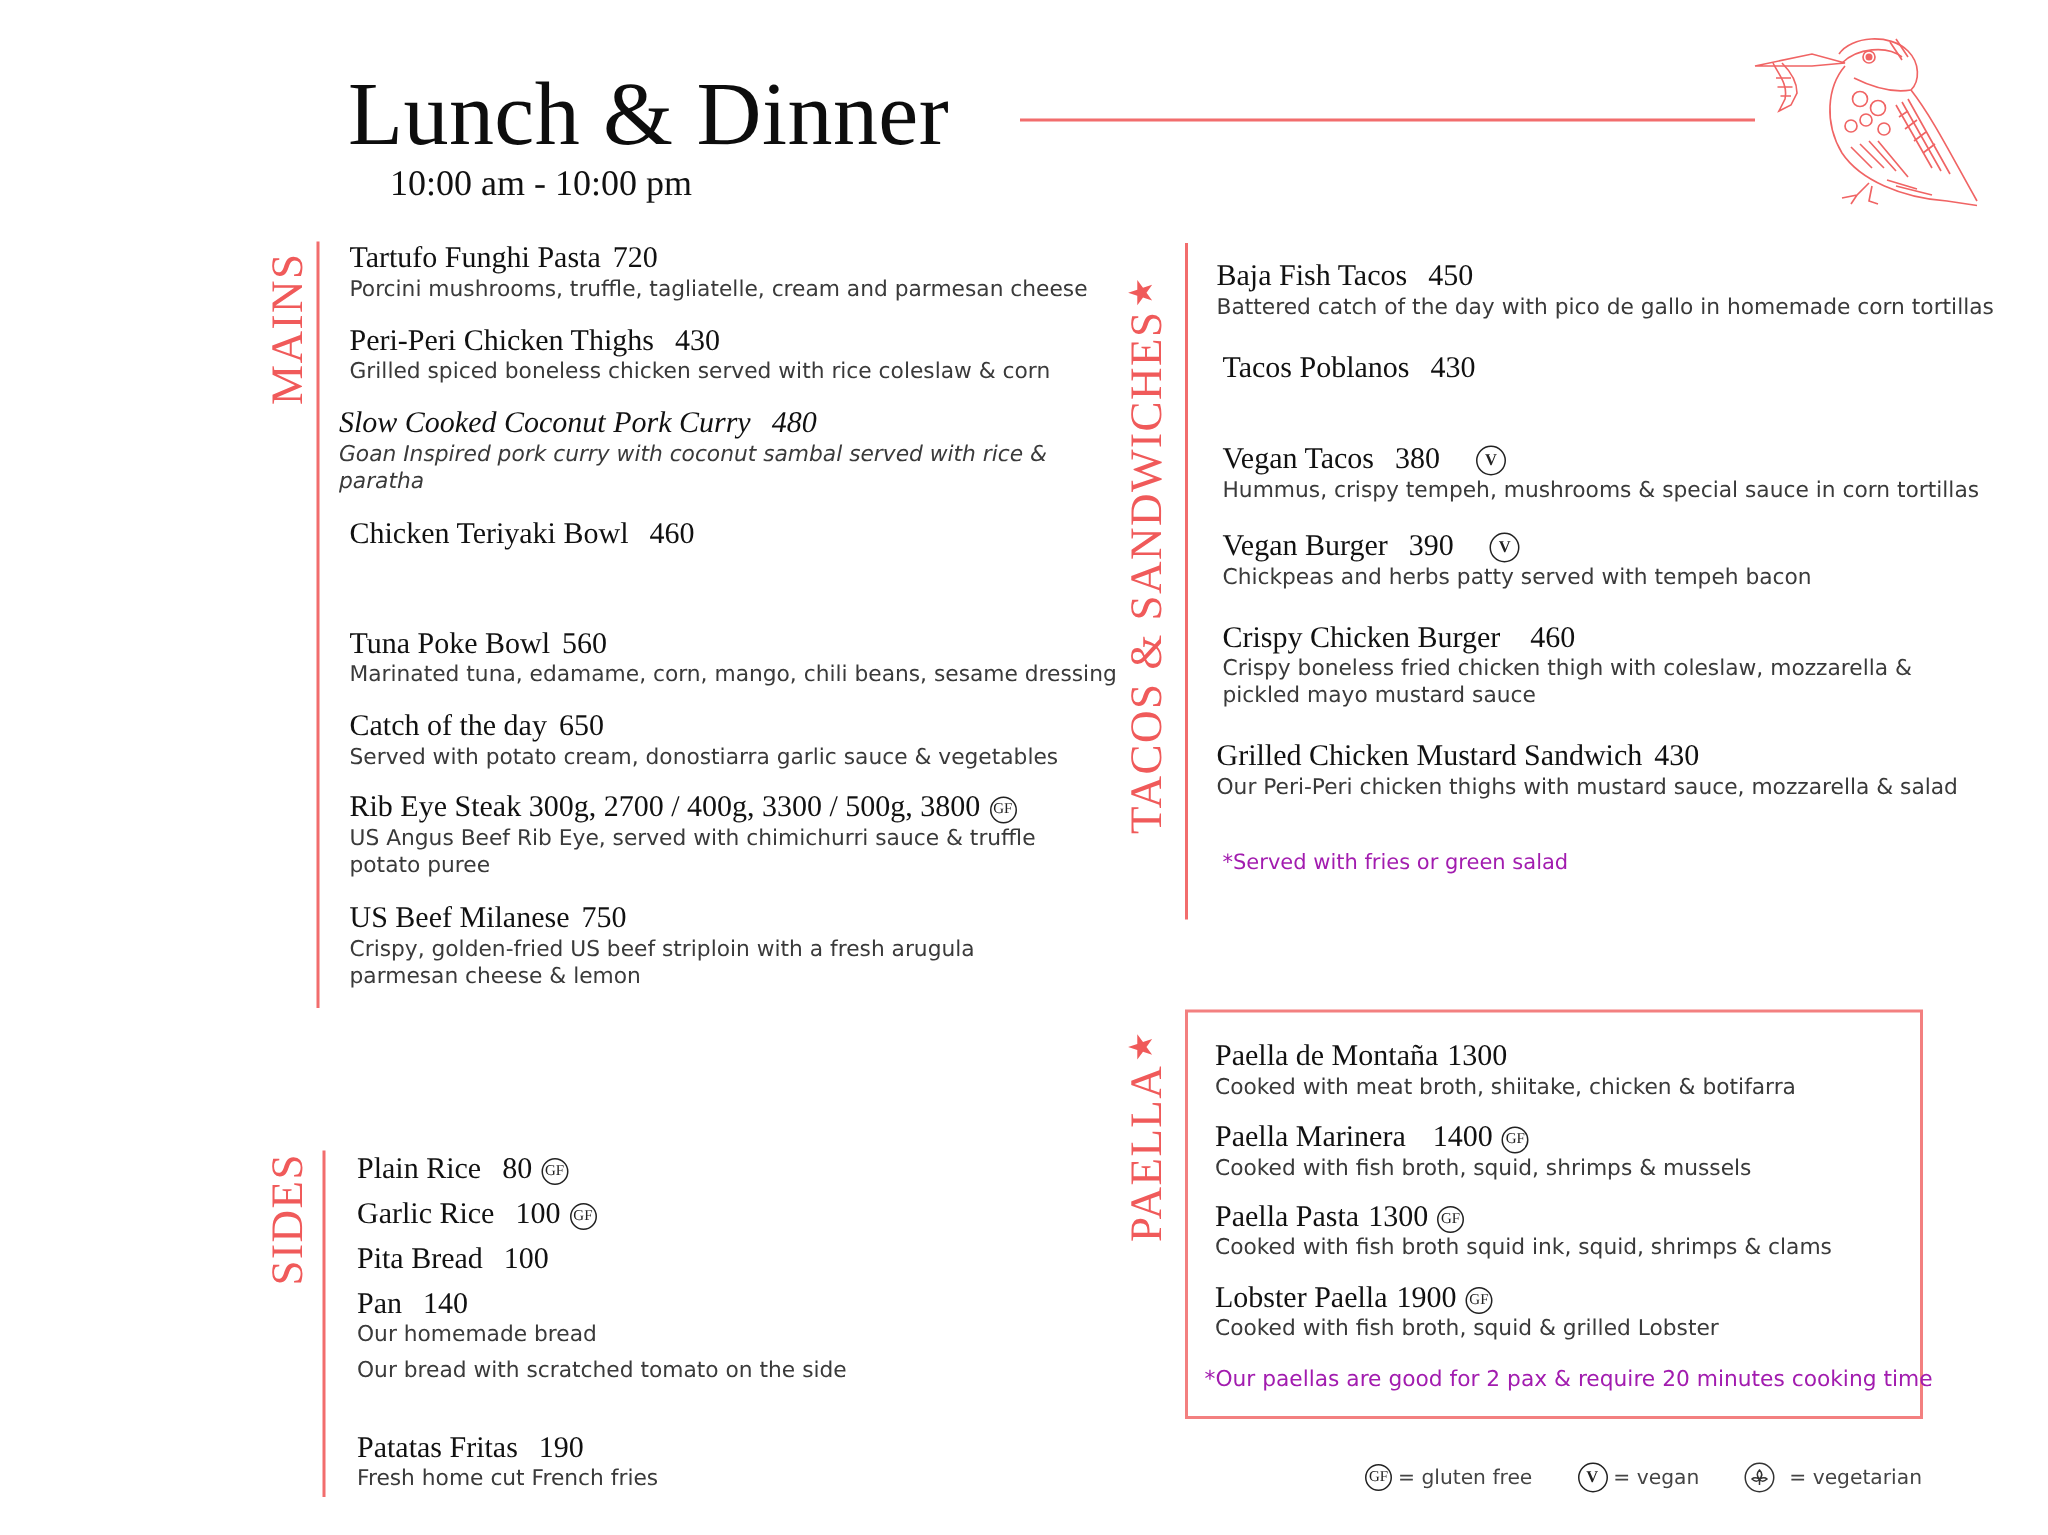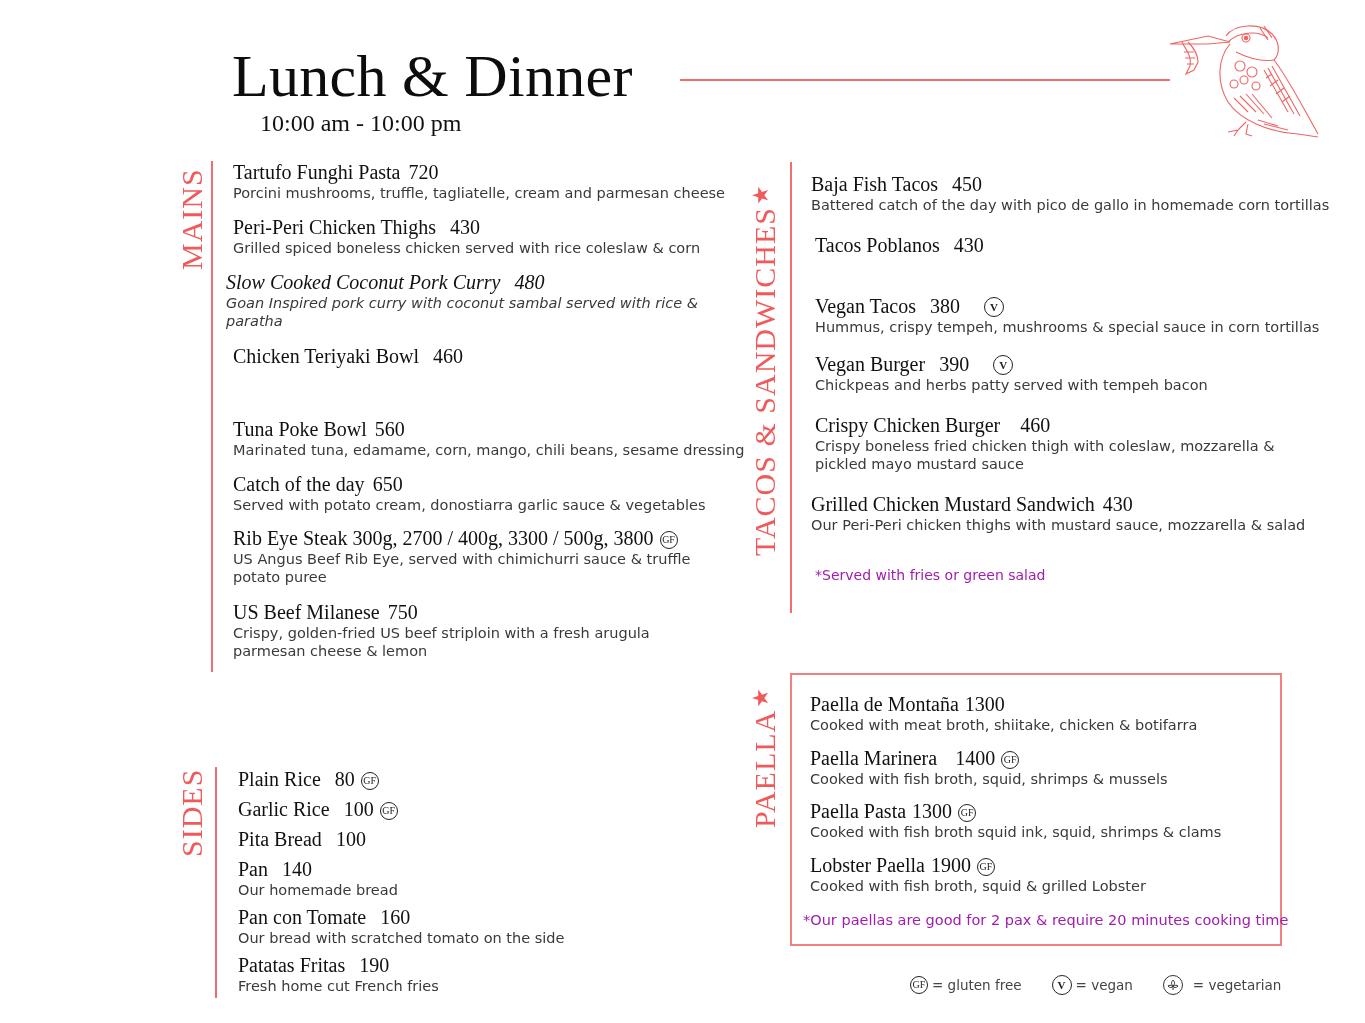--- a/index.html
+++ b/index.html
@@ -127,21 +127,20 @@
   <div class="item-name serif"><span>Garlic Rice</span><span class="price" style="margin-left:14px">100</span><span class="badge">GF</span></div>
 </div>
 <div class="item" style="left:238px; top:827px;">
   <div class="item-name serif"><span>Pita Bread</span><span class="price" style="margin-left:14px">100</span></div>
 </div>
 <div class="item" style="left:238px; top:857px;">
   <div class="item-name serif"><span>Pan</span><span class="price" style="margin-left:14px">140</span></div>
   <div class="item-desc sans">Our homemade bread</div>
 </div>
 <div class="item" style="left:238px; top:905px;">
-  <div class="item-name serif"><span>Pan con Tomate</span><span class="price" style="margin-left:14px">160</span></div>
   <div class="item-desc sans">Our bread with scratched tomato on the side</div>
 </div>
 <div class="item" style="left:238px; top:953px;">
   <div class="item-name serif"><span>Patatas Fritas</span><span class="price" style="margin-left:14px">190</span></div>
   <div class="item-desc sans">Fresh home cut French fries</div>
 </div>
 
 <div class="section-heading serif" style="left:748px; top:556px;">
   <span>TACOS &amp; SANDWICHES</span><span class="star">★</span>
 </div>

